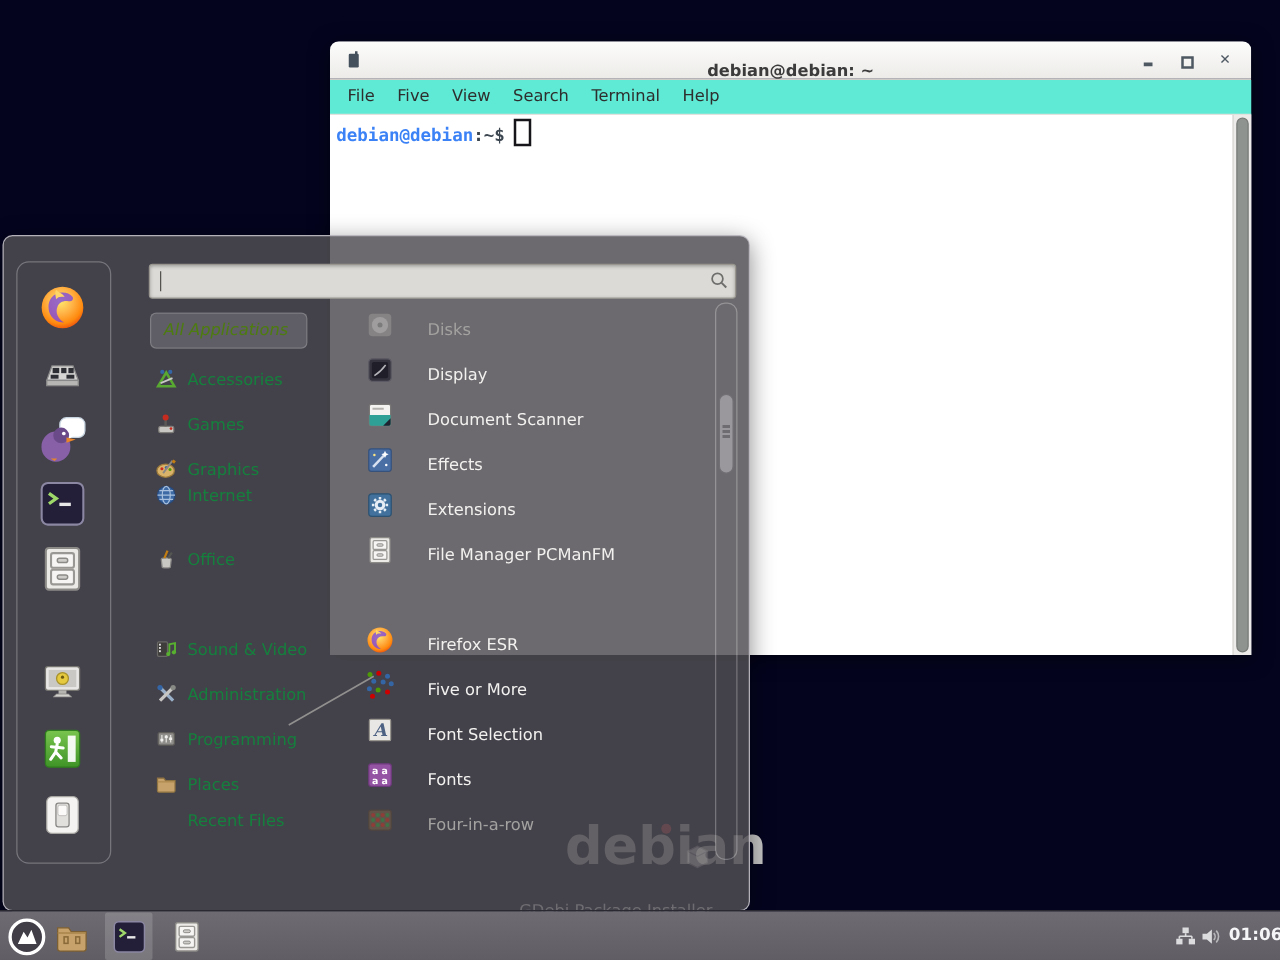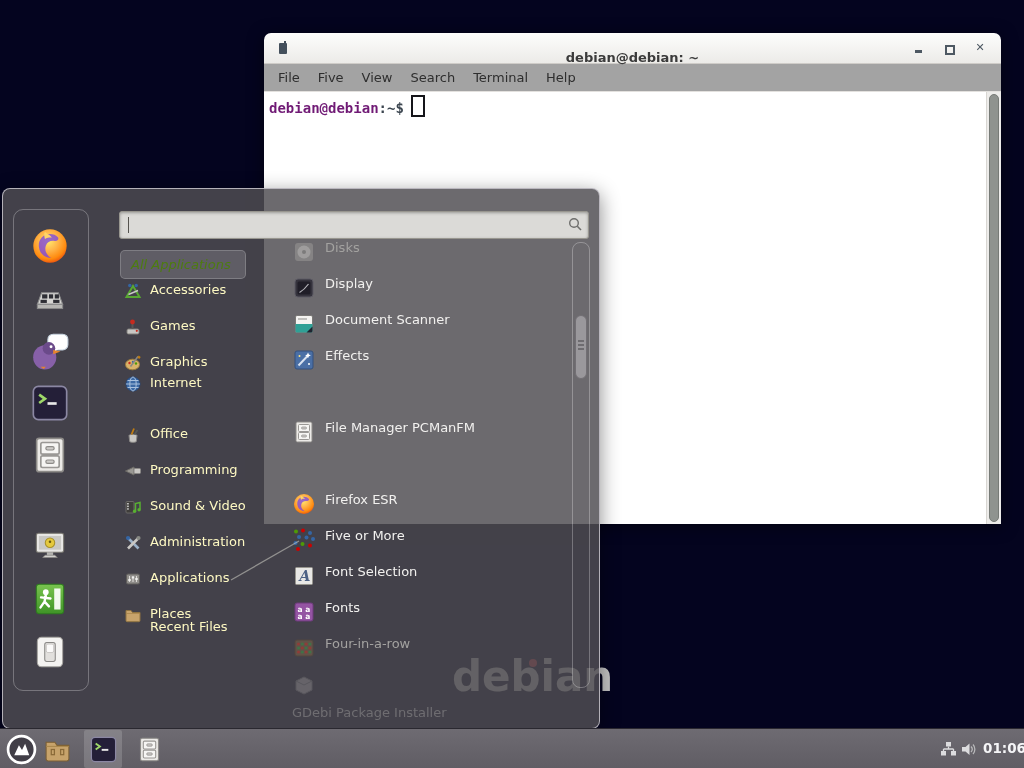--- a/index.html
+++ b/index.html
@@ -17,27 +17,27 @@
                  background:linear-gradient(#fdfdfc,#ecebe8);border-bottom:1px solid #cfccc8;}
   .term-title{position:absolute;left:0;right:0;top:0;line-height:30px;text-align:center;
               font-size:13px;font-weight:bold;color:#3b3b3b;margin-top:10px;}
   .term-appicon{position:absolute;left:15px;top:10px;width:8px;height:11px;background:#44505c;border-radius:1px;}
   .term-appicon:after{content:"";position:absolute;left:5px;top:-2px;width:2px;height:3px;background:#44505c;}
   .wbtn{position:absolute;top:0;width:22px;height:30px;text-align:center;cursor:default;}
   .wbtn-min{right:72px;} .wbtn-max{right:40px;} .wbtn-close{right:10px;}
   .glyph-min{display:inline-block;width:7px;height:3px;background:#4d5862;margin-top:17px;}
   .glyph-max{display:inline-block;width:6px;height:6px;border:2px solid #4d5862;margin-top:12px;}
   .glyph-close{font-size:11px;font-weight:bold;color:#4d5862;line-height:30px;}
-  .term-menubar{display:flex;height:27px;background:#a3a3a3;border-bottom:1px solid #e3e1de;
+  .term-menubar{display:flex;height:27px;background:#5eead4;border-bottom:1px solid #e3e1de;
                 align-items:center;padding-left:5px;}
   .term-menubar span{font-size:13px;color:#2e2e2e;padding:0 9px;}
   .term-content{position:relative;height:432px;background:#ffffff;
                 font-family:"DejaVu Sans Mono","Liberation Mono",monospace;}
   .prompt{position:absolute;left:5px;top:3px;font-size:14px;font-weight:bold;white-space:pre;}
-  .prompt .user{color:#701a75;} .prompt .path{color:#3c4650;}
+  .prompt .user{color:#3b82f6;} .prompt .path{color:#3c4650;}
   .cursor-block{display:inline-block;width:10px;height:18px;border:2px solid #15151a;
                 vertical-align:-4px;margin-left:7px;background:#fff;}
   .term-scroll{position:absolute;right:0;top:0;bottom:0;width:14px;background:#edecea;border-left:1px solid #d8d6d2;}
   .term-thumb{position:absolute;left:2px;right:2px;top:2px;bottom:2px;background:#8f938f;
               border:1px solid #777b77;border-radius:5px;}
   
   .appmenu{position:absolute;left:2px;top:188px;width:596px;height:539px;z-index:3;
            background:rgba(80,78,82,0.84);border:1px solid rgba(200,198,204,.85);
            border-radius:8px;box-shadow:0 5px 20px rgba(0,0,0,.45);}
   .fav-box{position:absolute;left:10px;top:20px;width:74px;height:480px;
@@ -45,24 +45,24 @@
   .favbtn{position:absolute;left:23px;width:48px;height:48px;display:flex;align-items:center;justify-content:center;}
   .search-wrap{position:absolute;left:116px;top:22px;width:470px;height:28px;}
   .search-input{width:100%;height:100%;box-sizing:border-box;background:#dbdad7;
                 border:1px solid #98968f;border-radius:3px;box-shadow:inset 0 1px 3px rgba(0,0,0,.3);
                 font-size:13px;padding:0 24px 0 8px;outline:none;color:#222;}
   .search-caret{position:absolute;left:9px;top:6px;width:1px;height:16px;background:#55534f;}
   .search-mag{position:absolute;right:6px;top:6px;}
   .allapps{position:absolute;left:117px;top:61px;width:126px;height:29px;box-sizing:border-box;
            background:rgba(255,255,255,.15);border:1px solid rgba(255,255,255,.20);border-radius:5px;
            color:#4d7c0f;font-size:13px;line-height:27px;padding-left:10px;font-style:italic;}
-  .catrow{position:absolute;left:121px;width:166px;height:30px;display:flex;align-items:flex-start;gap:8px;
-          color:#fef9c3;font-size:13px;}
+  .catrow{position:absolute;left:121px;width:166px;height:30px;display:flex;align-items:flex-end;gap:8px;
+          color:#15803d;font-size:13px;}
   .catrow .cic{width:18px;height:18px;flex:0 0 18px;}
-  .approw{position:absolute;left:289px;width:278px;height:32px;display:flex;align-items:flex-start;gap:9px;
+  .approw{position:absolute;left:289px;width:278px;height:32px;display:flex;align-items:flex-end;gap:26px;
           color:#f2f1ef;font-size:13px;}
   .approw .aic{width:24px;height:24px;flex:0 0 24px;}
   .approw.dim{color:#a3a2a0;}
   .approw.dim .aic{opacity:.55;}
   .approw.faded{opacity:.45;flex-direction:column;}
   .scroll-track{position:absolute;left:569px;top:53px;width:16px;height:444px;
                 border:1px solid rgba(255,255,255,.28);border-radius:8px;}
   .scroll-thumb{position:absolute;left:2px;top:72px;width:10px;height:62px;background:#9a989c;
                 border:1px solid #726f74;border-radius:6px;}
   .scroll-thumb:after{content:"";position:absolute;left:2px;top:24px;width:6px;height:11px;
@@ -252,27 +252,20 @@
       <span>Internet</span>
     </div>
     <div class="catrow" style="top:237px">
       <svg class="cic" viewBox="0 0 18 18">
         <path d="M5 9.5 C5 8 13 8 13 9.5 L12.3 15.5 C12.3 16.6 5.7 16.6 5.7 15.5 Z" fill="#c9c7c4" stroke="#8a8886"></path>
         <path d="M7.5 8.5 L10 2.5" stroke="#c17d11" stroke-width="1.8"></path>
         <path d="M10.5 8.5 L13.5 4" stroke="#555753" stroke-width="1.8"></path>
       </svg>
       <span>Office</span>
     </div>
-    <div class="catrow" style="top:273px">
-      <svg class="cic" viewBox="0 0 18 18">
-        <path d="M1.5 9 L10 5 V13 Z" fill="#9a9894" stroke="#6e6c68"></path>
-        <rect x="10" y="6.5" width="6.5" height="5" rx="1" fill="#c9c7c4" stroke="#8a8886"></rect>
-      </svg>
-      <span>Programming</span>
-    </div>
     <div class="catrow" style="top:309px">
       <svg class="cic" viewBox="0 0 18 18">
         <rect x="2" y="3.5" width="8" height="11.5" rx="1" fill="#3f3d3b" stroke="#6a6866"></rect>
         <rect x="3.2" y="5" width="1.5" height="1.5" fill="#ddd"></rect>
           <rect x="3.2" y="7.6" width="1.5" height="1.5" fill="#ddd"></rect>
           <rect x="3.2" y="10.2" width="1.5" height="1.5" fill="#ddd"></rect>
         <path d="M11.5 13 V5.5 L16 4.5 V11.5" stroke="#58b030" stroke-width="1.5" fill="none"></path>
         <circle cx="10.6" cy="13.2" r="1.7" fill="#58b030"></circle>
           <circle cx="15.1" cy="11.8" r="1.7" fill="#58b030"></circle>
       </svg>
@@ -288,30 +281,30 @@
       <span>Administration</span>
     </div>
     <div class="catrow" style="top:381px">
       <svg class="cic" viewBox="0 0 18 18">
         <rect x="2.5" y="4" width="13" height="10" rx="1.5" fill="#8f8d8a" stroke="#5f5d5a"></rect>
         <path d="M5.5 6 V12 M9 6 V12 M12.5 6 V12" stroke="#dcdad7" stroke-width="1.1"></path>
         <rect x="4.3" y="9" width="2.4" height="2" fill="#f0efed"></rect>
         <rect x="7.8" y="6.5" width="2.4" height="2" fill="#f0efed"></rect>
         <rect x="11.3" y="8" width="2.4" height="2" fill="#f0efed"></rect>
       </svg>
-      <span>Applications</span>
+      <span>Programming</span>
     </div>
     <div class="catrow" style="top:417px">
       <svg class="cic" viewBox="0 0 18 18">
         <path d="M2 4.5 h5 l1.5 2 H16 v8 a1.2 1.2 0 0 1 -1.2 1.2 H3.2 A1.2 1.2 0 0 1 2 14.5 Z" fill="#c7a36b" stroke="#8f7340"></path>
         <path d="M2 7.5 H16" stroke="#a8854a" stroke-width=".8"></path>
       </svg>
       <span>Places</span>
     </div>
-    <div class="catrow" style="top:430px">
+    <div class="catrow" style="top:446px">
       <svg class="cic" viewBox="0 0 18 18"></svg>
       <span>Recent Files</span>
     </div>
 
     <div class="approw dim" style="top:51px">
       <svg class="aic" viewBox="0 0 24 24">
         <rect x="3" y="3" width="18" height="18" rx="3" fill="#9a9996"></rect>
         <circle cx="12" cy="12" r="6.5" fill="#c9c8c5"></circle>
           <circle cx="12" cy="12" r="2" fill="#8a8986"></circle>
       </svg>
@@ -336,20 +329,29 @@
     </div>
     <div class="approw" style="top:159px">
       <svg class="aic" viewBox="0 0 24 24">
         <rect x="3" y="3" width="18" height="18" rx="2" fill="#4a6fa5" stroke="#35517c"></rect>
         <path d="M6.5 17.5 L15.5 8" stroke="#d9e2f0" stroke-width="2"></path>
         <path d="M16 4.5 l.9 2 2 .9 -2 .9 -.9 2 -.9 -2 -2 -.9 2 -.9 Z" fill="#fff"></path>
         <circle cx="7.5" cy="8" r="1" fill="#ffe680"></circle>
           <circle cx="17" cy="16" r="1" fill="#fff"></circle>
       </svg>
       <span>Effects</span>
+    </div>
+    <div class="approw" style="top:195px">
+      <svg class="aic" viewBox="0 0 24 24">
+        <rect x="3" y="3" width="18" height="18" rx="2.5" fill="#41719c" stroke="#2d5272"></rect>
+        <circle cx="12" cy="12" r="4.2" fill="#e8eef5"></circle>
+        <path d="M12 5.5 V7.5 M12 16.5 V18.5 M5.5 12 H7.5 M16.5 12 H18.5 M7.4 7.4 L8.8 8.8 M15.2 15.2 L16.6 16.6 M16.6 7.4 L15.2 8.8 M8.8 15.2 L7.4 16.6" stroke="#e8eef5" stroke-width="2"></path>
+        <circle cx="12" cy="12" r="1.8" fill="#41719c"></circle>
+      </svg>
+      <span>Extensions</span>
     </div>
     <div class="approw" style="top:231px">
       <svg class="aic" viewBox="0 0 24 24">
         <rect x="4" y="2" width="16" height="20" rx="1.5" fill="#eceae7" stroke="#8d8b88"></rect>
         <rect x="6.5" y="4.5" width="11" height="7" rx="1" fill="#f6f5f3" stroke="#9a9895"></rect>
         <rect x="9.5" y="7" width="5" height="2" rx="1" fill="#cfcdca" stroke="#8d8b88" stroke-width=".7"></rect>
         <rect x="6.5" y="12.5" width="11" height="7" rx="1" fill="#f6f5f3" stroke="#9a9895"></rect>
         <rect x="9.5" y="15" width="5" height="2" rx="1" fill="#cfcdca" stroke="#8d8b88" stroke-width=".7"></rect>
       </svg>
       <span>File Manager PCManFM</span>

